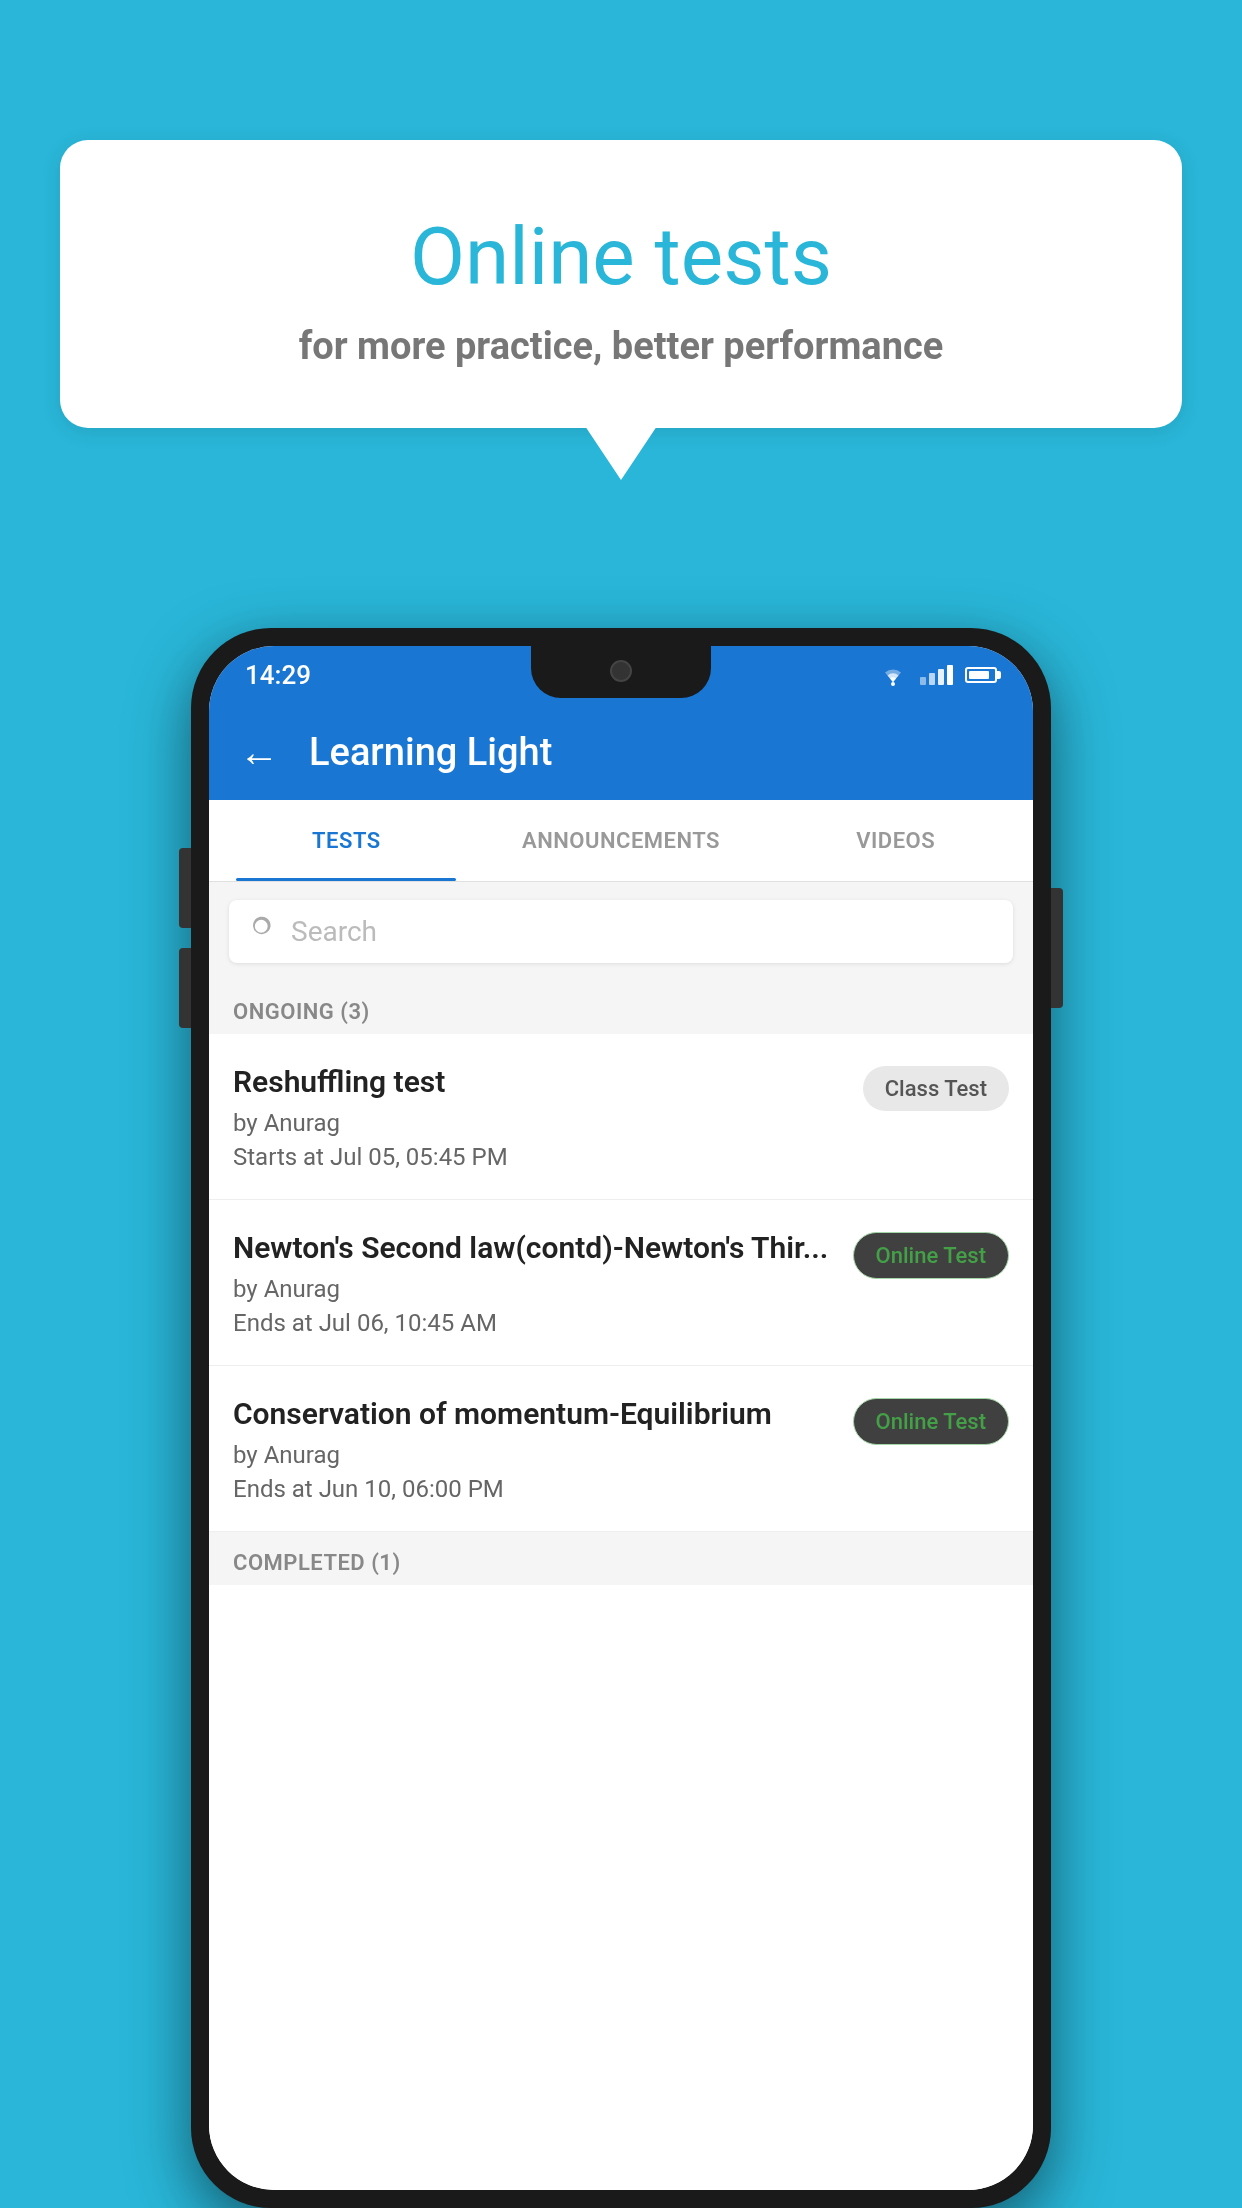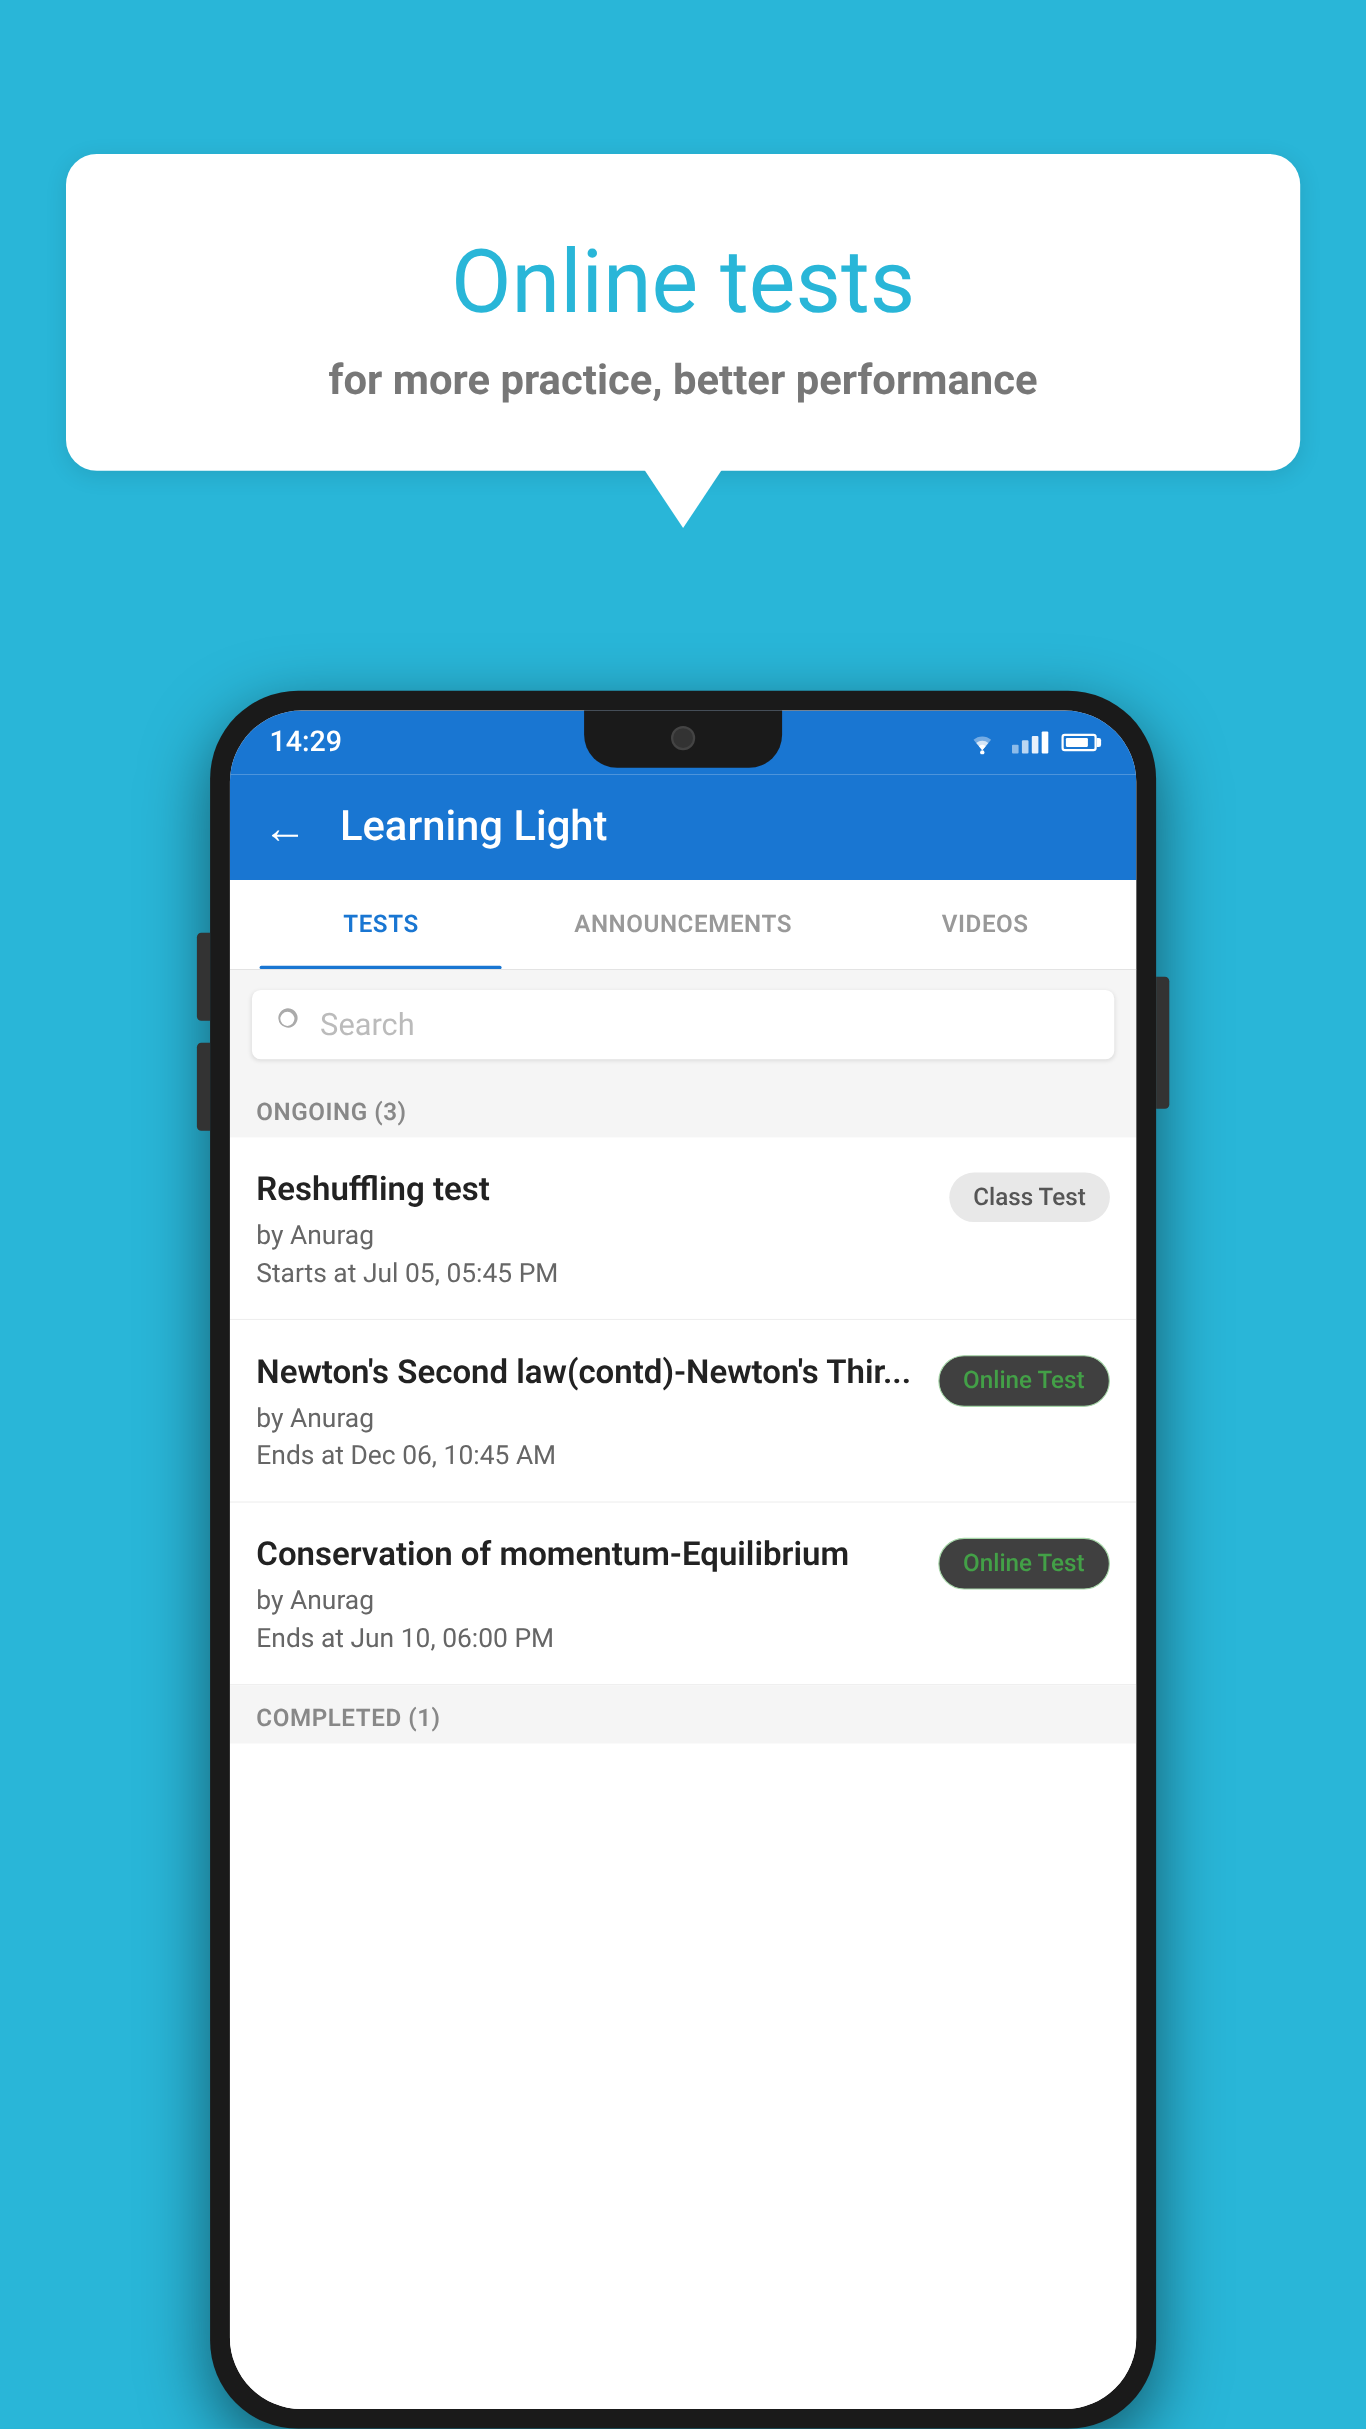--- a/index.html
+++ b/index.html
@@ -464,21 +464,21 @@
             <div class="test-author">by Anurag</div>
             <div class="test-date">Starts at  Jul 05, 05:45 PM</div>
           </div>
           <div class="test-badge badge-class">Class Test</div>
         </div>
 
         <div class="test-item">
           <div class="test-info">
             <div class="test-name">Newton's Second law(contd)-Newton's Thir...</div>
             <div class="test-author">by Anurag</div>
-            <div class="test-date">Ends at  Dec 06, 10:45 AM</div>
+            <div class="test-date">Ends at  Jul 06, 10:45 AM</div>
           </div>
           <div class="test-badge badge-online">Online Test</div>
         </div>
 
         <div class="test-item">
           <div class="test-info">
             <div class="test-name">Conservation of momentum-Equilibrium</div>
             <div class="test-author">by Anurag</div>
             <div class="test-date">Ends at  Jun 10, 06:00 PM</div>
           </div>

